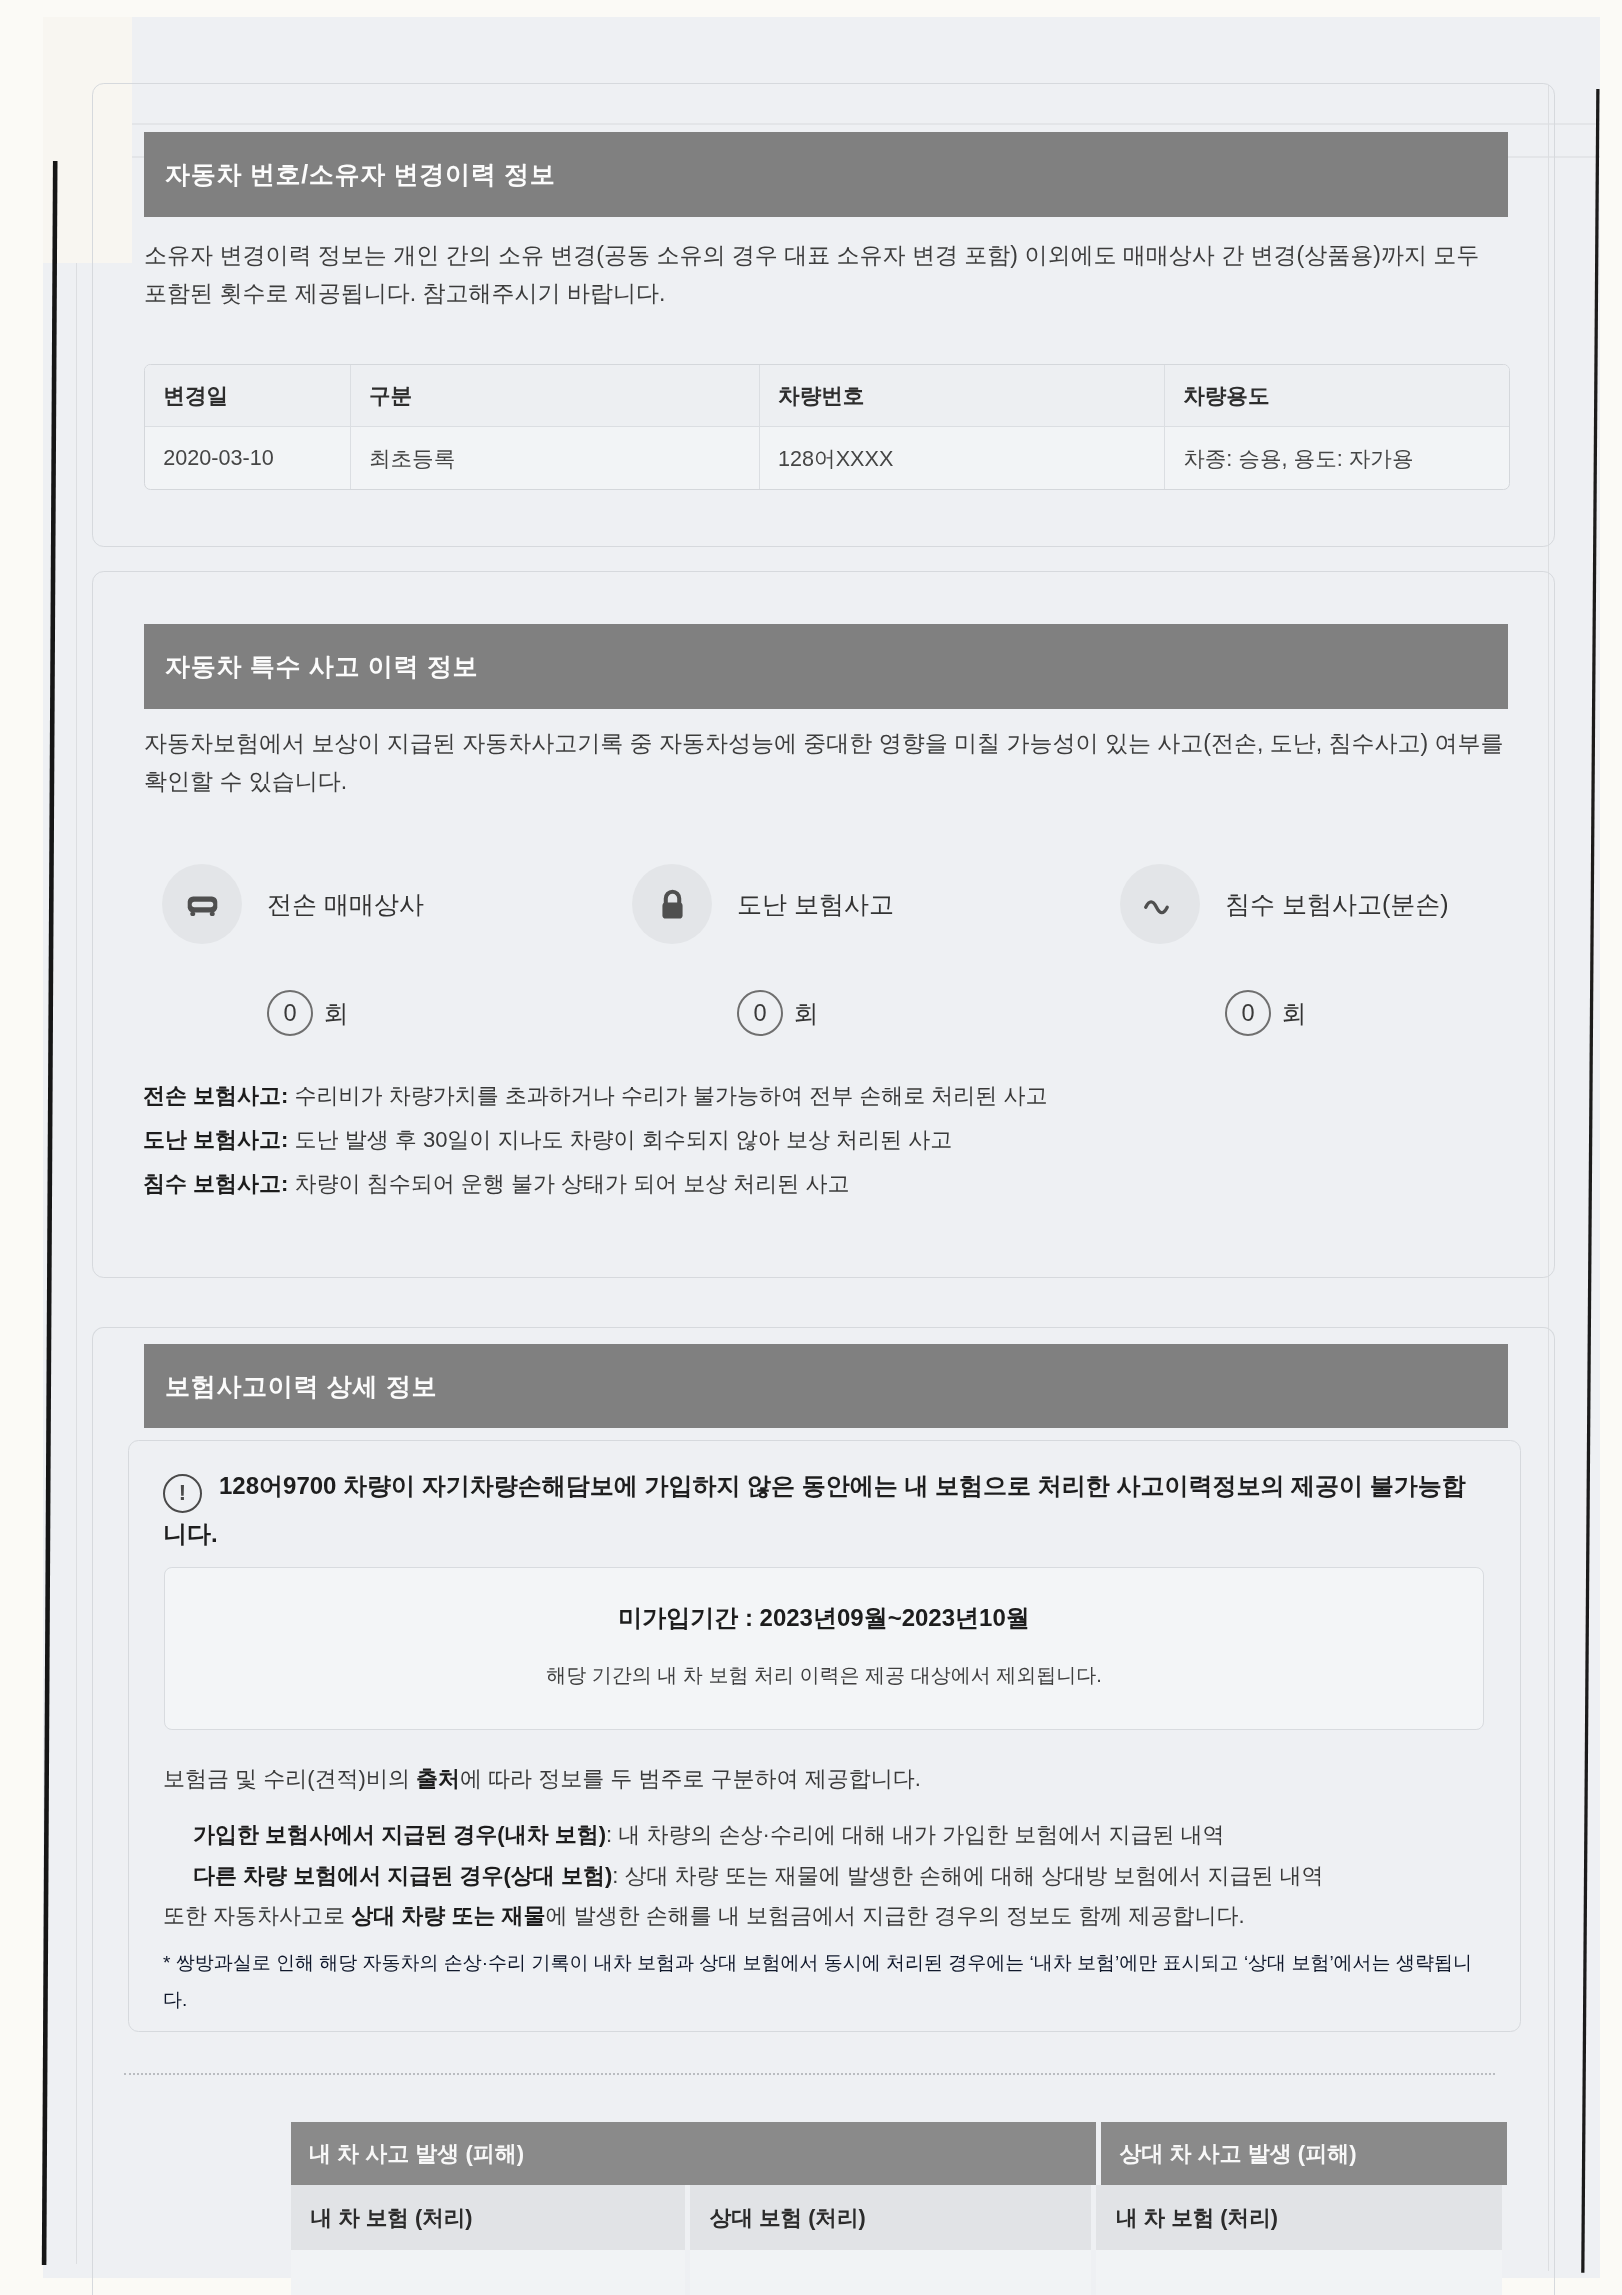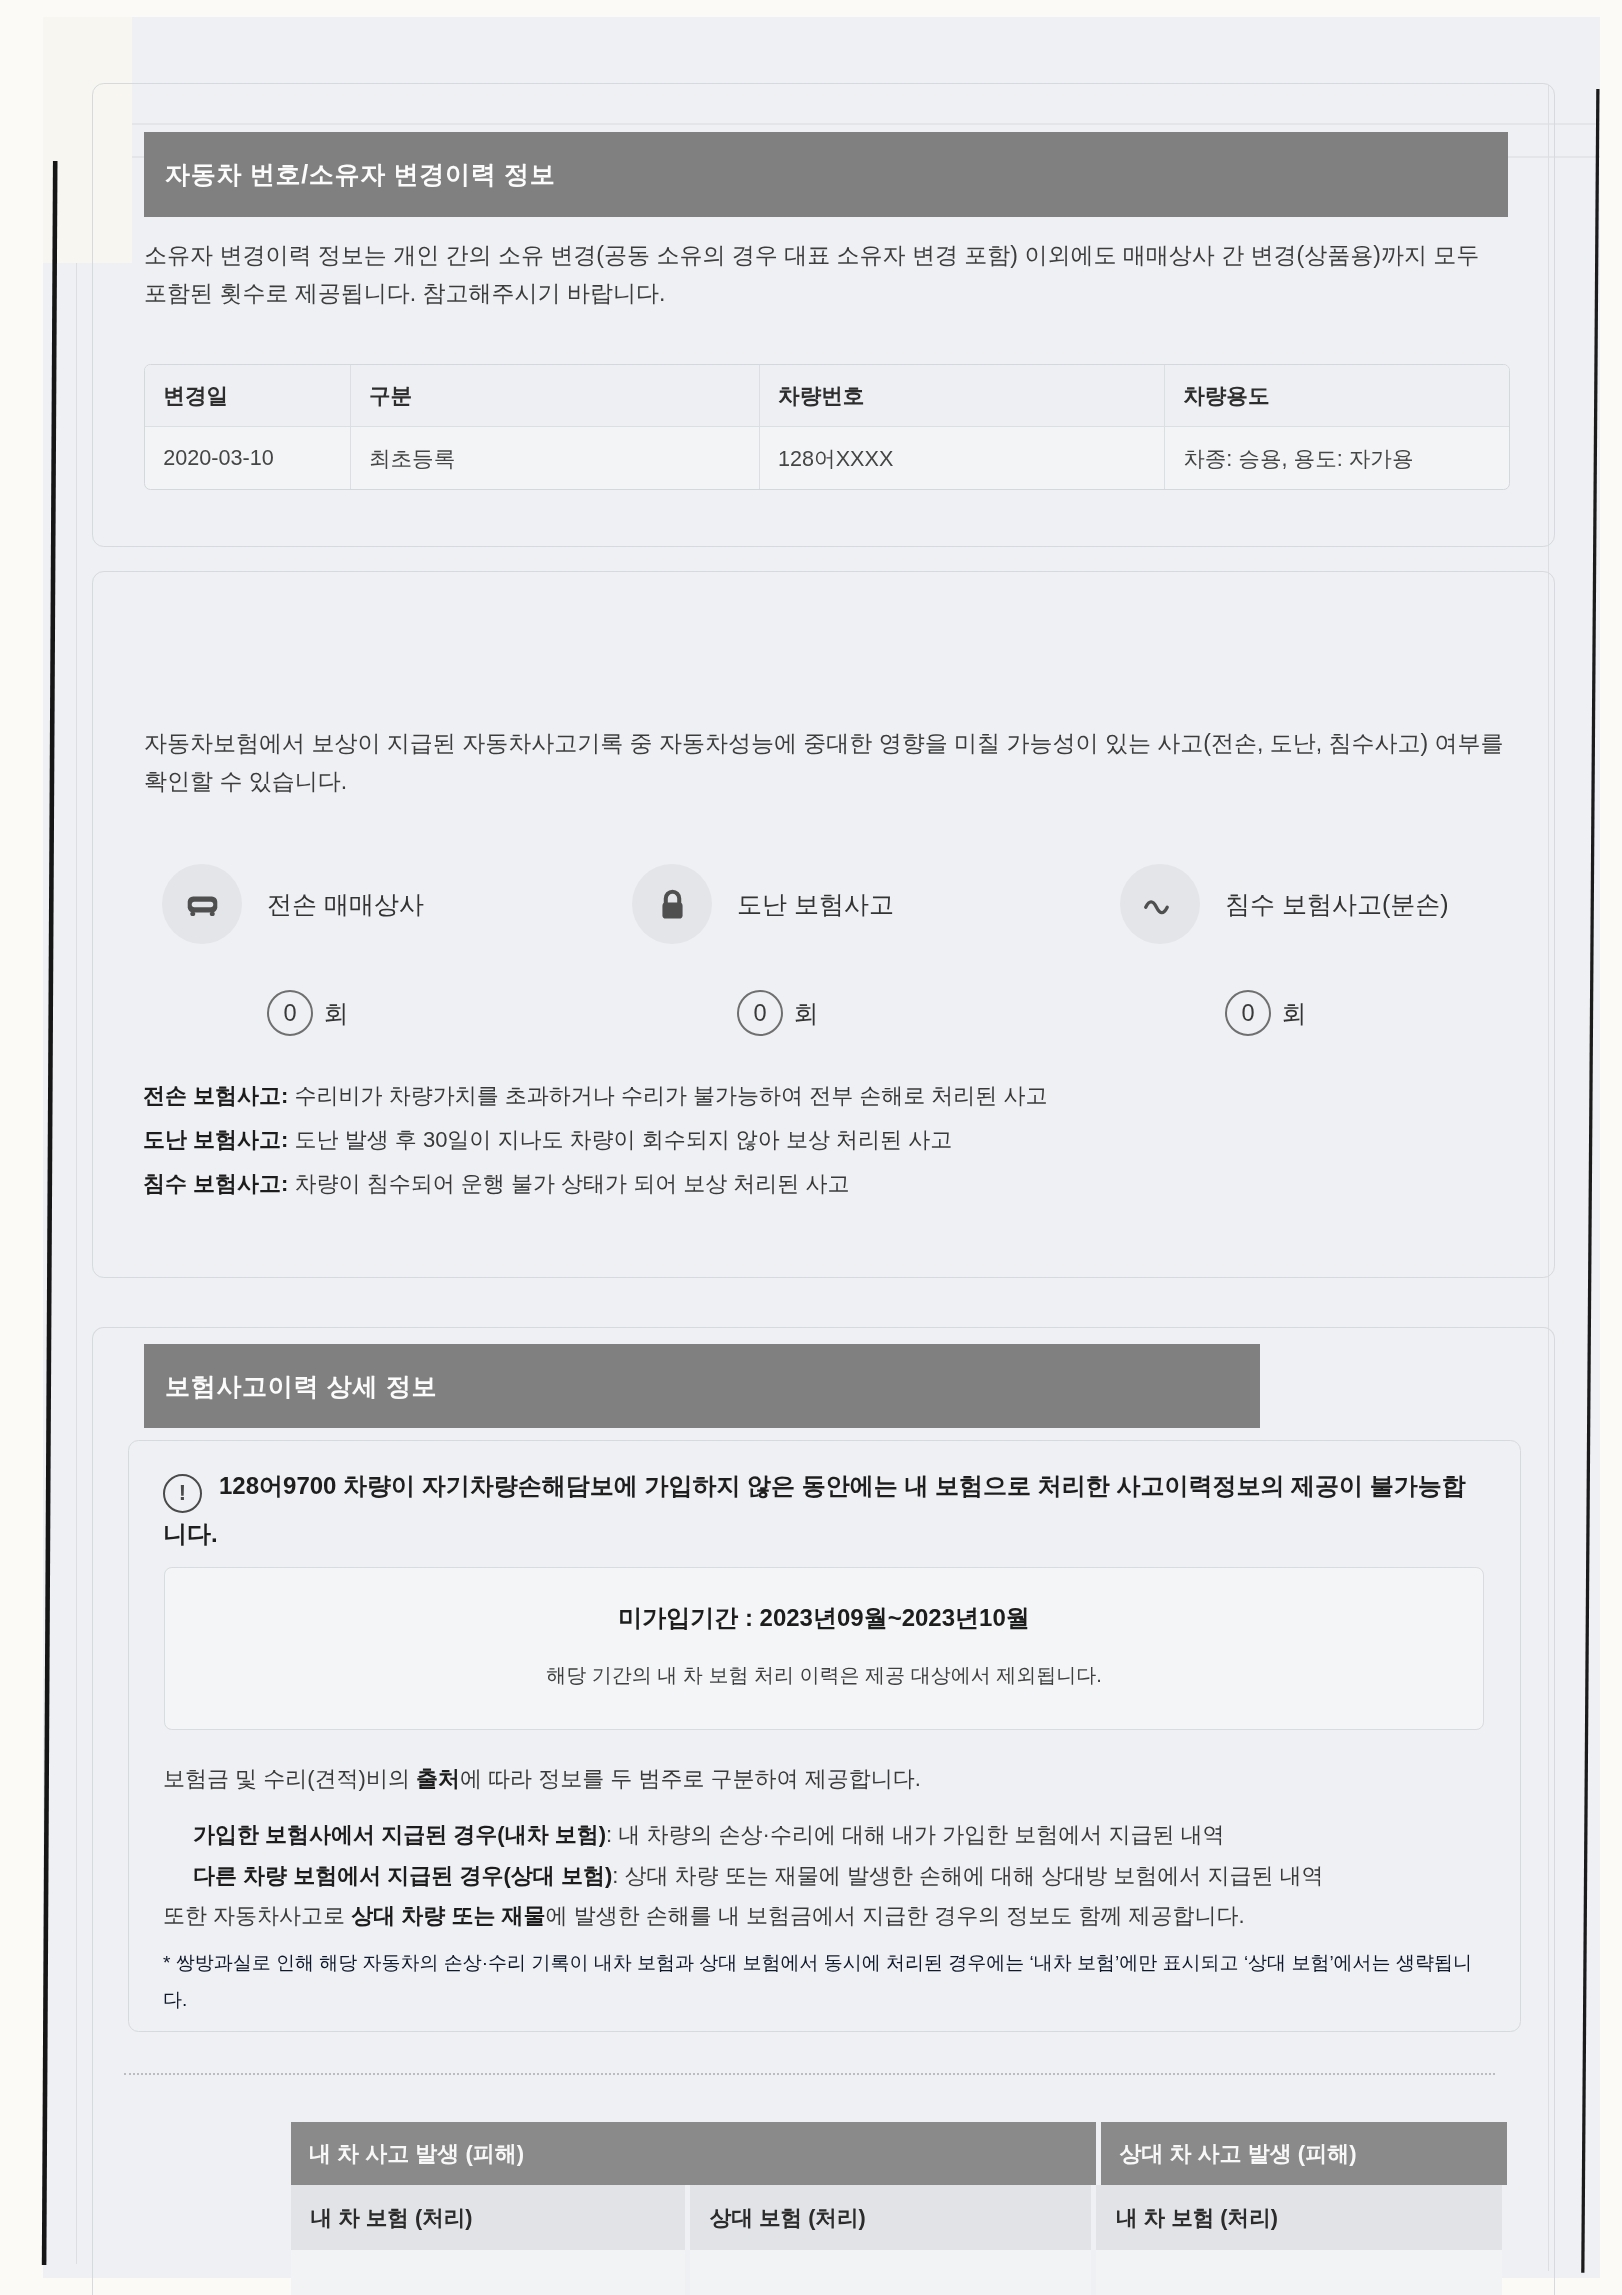--- a/index.html
+++ b/index.html
@@ -104,20 +104,23 @@
       <div class="veh-row data">
         <div class="veh-cell c0">2020-03-10</div>
         <div class="veh-cell c1">최초등록</div>
         <div class="veh-cell c2">128어XXXX</div>
         <div class="veh-cell c3">차종: 승용, 용도: 자가용</div>
       </div>
     </div>
   </div>
 
   <div class="card" style="left:92px;top:571px;width:1461px;height:705px">
+    <div class="secbar" style="left:51px;top:52px;width:1364px;height:85px">
+      <span>자동차 특수 사고 이력 정보</span>
+    </div>
     <div class="bodytext" style="left:51px;top:152px;width:1364px">자동차보험에서 보상이 지급된 자동차사고기록 중 자동차성능에 중대한 영향을 미칠 가능성이 있는 사고(전손, 도난, 침수사고) 여부를 확인할 수 있습니다.</div>
   </div>
 
   <div class="stat-group" style="left:162px;top:864px">
     <div class="stat-top">
       <div class="icon-circle">
         <svg width="43" height="43" viewBox="0 0 64 64">
           <rect x="10" y="20" width="44" height="24" rx="8" fill="#4f4f4f"></rect>
           <rect x="16" y="28" width="32" height="8" rx="4" fill="#e3e5e8"></rect>
           <rect x="14" y="43" width="7" height="6" rx="2" fill="#4f4f4f"></rect>
@@ -163,21 +166,21 @@
     </div>
   </div>
 
   <div class="defs" style="left:143px;top:1074px;width:1364px">
     <div><b>전손 보험사고:</b><span> 수리비가 차량가치를 초과하거나 수리가 불가능하여 전부 손해로 처리된 사고</span></div>
     <div><b>도난 보험사고:</b><span> 도난 발생 후 30일이 지나도 차량이 회수되지 않아 보상 처리된 사고</span></div>
     <div><b>침수 보험사고:</b><span> 차량이 침수되어 운행 불가 상태가 되어 보상 처리된 사고</span></div>
   </div>
 
   <div class="card" style="left:92px;top:1327px;width:1461px;height:968px;border-bottom:none;border-bottom-left-radius:0;border-bottom-right-radius:0">
-    <div class="secbar" style="left:51px;top:16.4px;width:1116px;height:84px">
+    <div class="secbar" style="left:51px;top:16.4px;width:1364px;height:84px">
       <span>보험사고이력 상세 정보</span>
     </div>
   </div>
 
   <div class="notebox" style="left:128px;top:1440px;width:1391px;height:590px">
     <div class="notice-line" style="left:34px;top:23.6px;width:1322px">
       <span class="excl">!</span><span>128어9700 차량이 자기차량손해담보에 가입하지 않은 동안에는 내 보험으로 처리한 사고이력정보의 제공이 불가능합니다.</span>
     </div>
 
     <div class="innerbox" style="left:35px;top:126px;width:1318px;height:161px">

